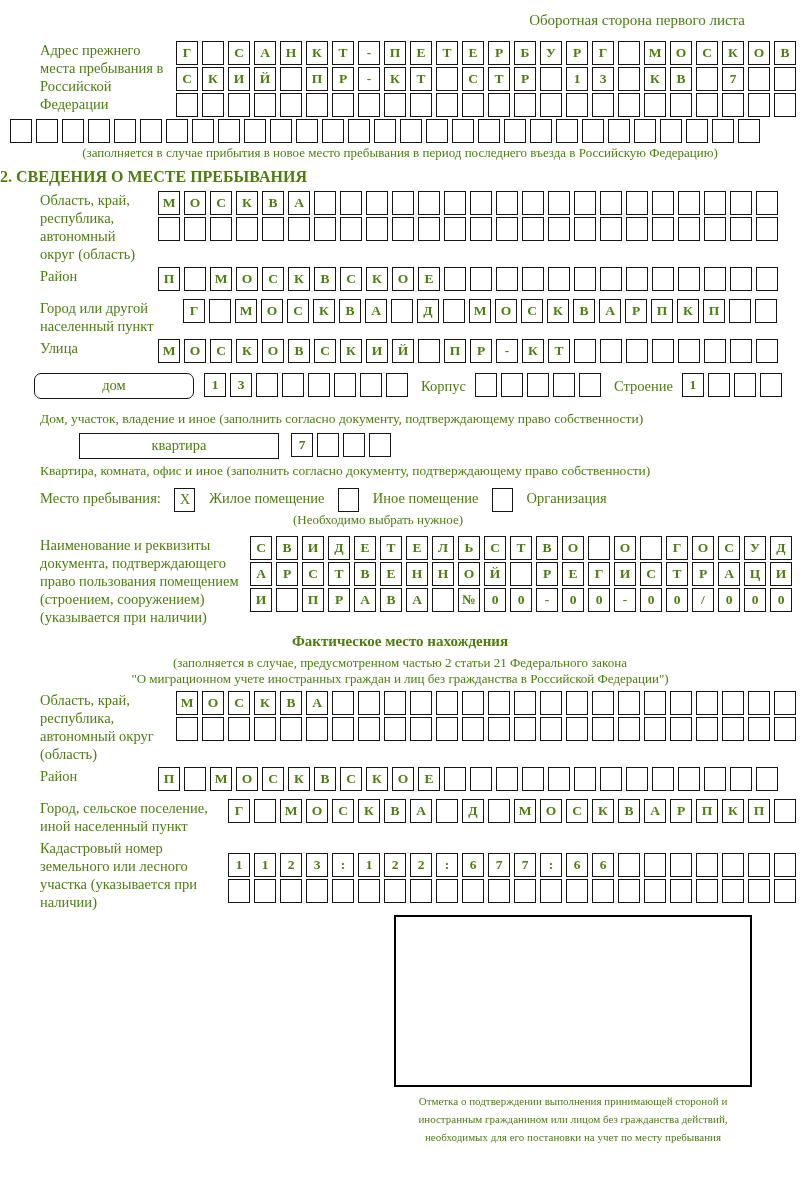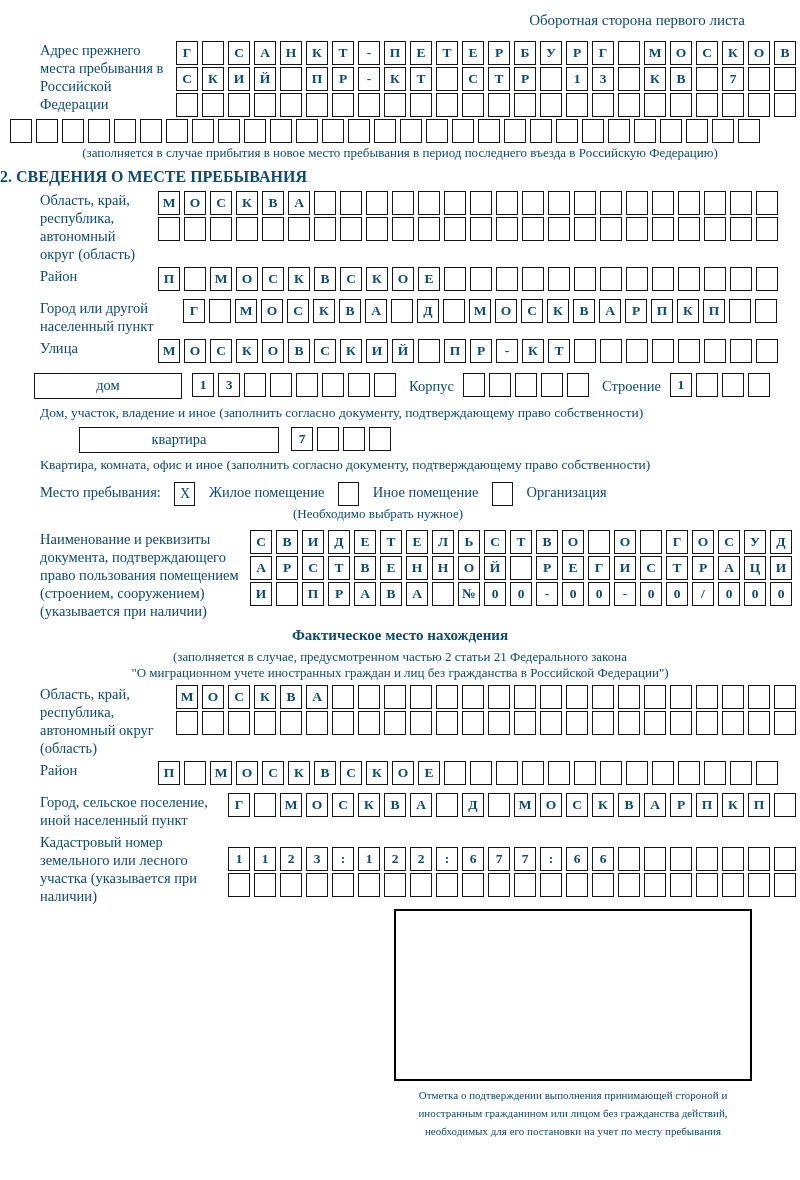--- a/index.html
+++ b/index.html
@@ -1,17 +1,17 @@
 <!DOCTYPE html>
 <html><head>
 <meta charset="utf-8">
 <style>
   html,body{margin:0;padding:0;background:#fff;}
   .page{
-    width:800px;height:1180px;background:#ffffff;color:#0c4a6e;
+    width:800px;height:1180px;background:#ffffff;color:#4d7c0f;
     font-family:"Liberation Serif", serif;
     position:relative;box-sizing:border-box;padding-top:12px;overflow:hidden;
   }
   .side-note{font-size:15px;text-align:right;padding-right:55px;line-height:17px;}
   .field{display:flex;align-items:flex-start;}
   .flabel{font-size:14.5px;line-height:18px;box-sizing:border-box;padding-right:6px;}
   .ml40{margin-left:40px;}
   .cellrow{white-space:nowrap;height:24px;margin-bottom:2px;font-weight:bold;}
   .cell{
     display:inline-block;width:22px;height:24px;box-sizing:border-box;
@@ -29,21 +29,21 @@
   .h-bold2{font-weight:bold;text-align:center;font-size:15px;line-height:19px;}
   .bigbox{
     display:inline-block;box-sizing:border-box;border:1.8px solid #151515;
     height:26px;text-align:center;font-size:14.5px;line-height:23px;vertical-align:top;
   }
   .inline-lbl{display:inline-block;font-size:14.5px;line-height:26px;vertical-align:top;padding:0 5px;}
   .stay-row{font-size:14.5px;line-height:26px;}
   .stamp-wrap{margin-left:394px;width:358px;}
   .stamp-box{width:358px;height:172px;border:2px solid #000;box-sizing:border-box;background:#fff;}
   .stamp-note{font-size:11px;line-height:18px;text-align:center;margin-top:5px;}
-  .mt2{margin-top:6px;}.mt4{margin-top:4px;}.mt6{margin-top:6px;}.mt8{margin-top:8px;}.mt12{margin-top:12px;}
+  .mt2{margin-top:12px;}.mt4{margin-top:4px;}.mt6{margin-top:6px;}.mt8{margin-top:8px;}.mt12{margin-top:12px;}
 </style>
 </head>
 <body>
 
 <div class="page">
 
   <div class="side-note">Оборотная сторона первого листа</div>
 
   <div class="field mt12">
     <div class="flabel ml40" style="width:140px;">Адрес прежнего места пребывания в Российской Федерации</div>
@@ -75,21 +75,21 @@
     <div class="flabel ml40" style="width:143px;">Город или другой населенный пункт</div>
     <div class="cellrow"><span class="cell">Г</span><span class="cell"></span><span class="cell">М</span><span class="cell">О</span><span class="cell">С</span><span class="cell">К</span><span class="cell">В</span><span class="cell">А</span><span class="cell"></span><span class="cell">Д</span><span class="cell"></span><span class="cell">М</span><span class="cell">О</span><span class="cell">С</span><span class="cell">К</span><span class="cell">В</span><span class="cell">А</span><span class="cell">Р</span><span class="cell">П</span><span class="cell">К</span><span class="cell">П</span><span class="cell"></span><span class="cell"></span></div>
   </div>
 
   <div class="field mt4">
     <div class="flabel ml40" style="width:118px;">Улица</div>
     <div class="cellrow"><span class="cell">М</span><span class="cell">О</span><span class="cell">С</span><span class="cell">К</span><span class="cell">О</span><span class="cell">В</span><span class="cell">С</span><span class="cell">К</span><span class="cell">И</span><span class="cell">Й</span><span class="cell"></span><span class="cell">П</span><span class="cell">Р</span><span class="cell">-</span><span class="cell">К</span><span class="cell">Т</span><span class="cell"></span><span class="cell"></span><span class="cell"></span><span class="cell"></span><span class="cell"></span><span class="cell"></span><span class="cell"></span><span class="cell"></span></div>
   </div>
 
   <div class="mt8" style="margin-left:34px;white-space:nowrap;">
-    <span class="bigbox" style="width:148px;">дом</span>
+    <span class="bigbox" style="width:160px;border-radius:7px;">дом</span>
     <span class="cellrow" style="display:inline-block;margin-left:6px;"><span class="cell">1</span><span class="cell">3</span><span class="cell"></span><span class="cell"></span><span class="cell"></span><span class="cell"></span><span class="cell"></span><span class="cell"></span></span>
     <span class="inline-lbl">Корпус</span>
     <span class="cellrow" style="display:inline-block;"><span class="cell"></span><span class="cell"></span><span class="cell"></span><span class="cell"></span><span class="cell"></span></span>
     <span class="inline-lbl">Строение</span>
     <span class="cellrow" style="display:inline-block;"><span class="cell">1</span><span class="cell"></span><span class="cell"></span><span class="cell"></span></span>
   </div>
   <div class="caption mt2 ml40">Дом, участок, владение и иное (заполнить согласно документу, подтверждающему право собственности)</div>
 
   <div class="mt6" style="margin-left:34px;white-space:nowrap;padding-left:45px;">
     <span class="bigbox" style="width:200px;">квартира</span>

